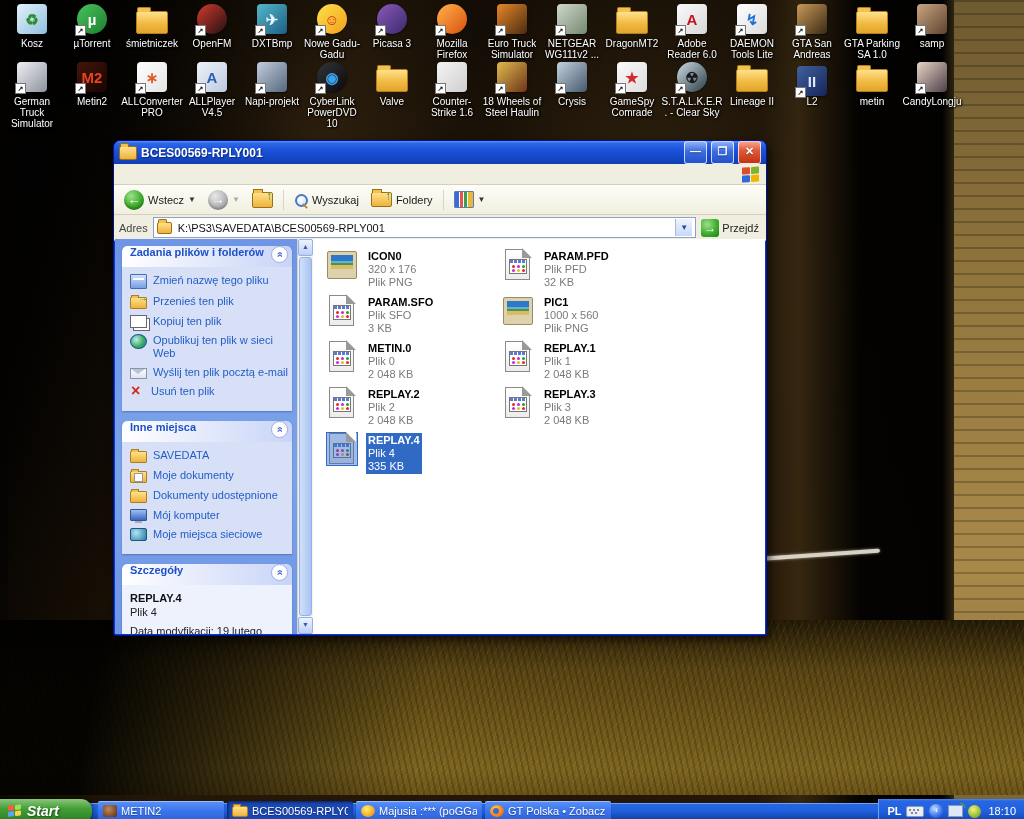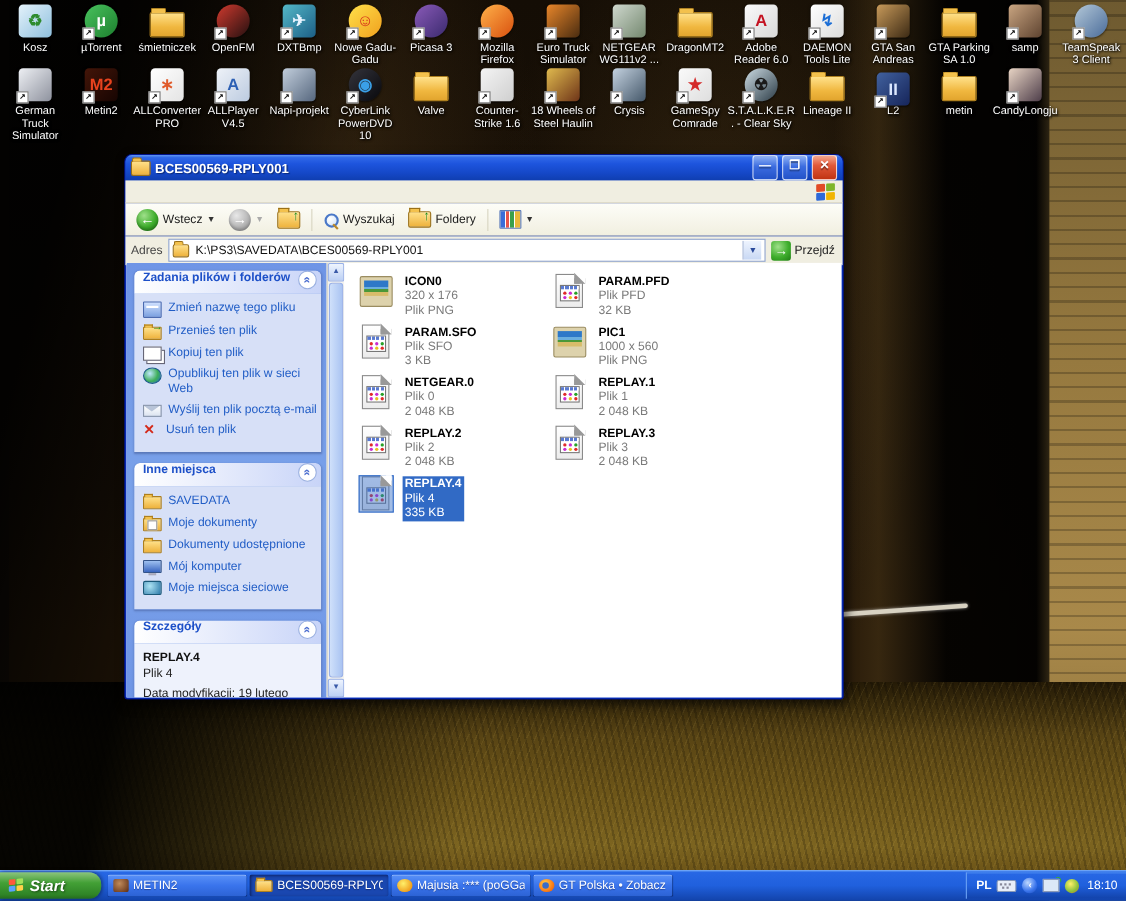--- a/index.html
+++ b/index.html
@@ -142,21 +142,21 @@
     background:#ddd2ac;border:1px solid #9a8c60;border-radius:2px}
   .ficon.image::after{content:"";position:absolute;left:5px;top:7px;width:22px;height:14px;
     background:linear-gradient(#2e78c8 0 40%,#6aaede 40% 55%,#4a9838 55% 72%,#d8bc6a 72%)}
   .ftxt{display:inline-block;font-size:11px;line-height:13px;padding:1px 2px;margin-top:1px}
   .ftxt b{display:block;font-weight:bold;color:#000}
   .ftxt i{display:block;font-style:normal;color:#7a7a7a}
   .file.selected .ficon .sel{position:absolute;inset:0;background:rgba(49,106,197,.45);border:1px solid #316ac5}
   .file.selected .ftxt{background:#316ac5}
   .file.selected .ftxt b,.file.selected .ftxt i{color:#fff}
   
-  .taskbar{position:absolute;left:0;right:0;bottom:0;height:28px;z-index:10;display:flex;align-items:center;
+  .taskbar{position:absolute;left:0;right:0;bottom:0;height:16px;z-index:10;display:flex;align-items:center;
     background:linear-gradient(#4a8af0,#2767e4 8%,#2060dd 50%,#1345ae 96%);box-shadow:inset 0 1px 0 #6ba2f5}
   .start{height:24px;width:92px;display:flex;align-items:center;gap:5px;padding-left:8px;box-sizing:border-box;
     border-radius:0 11px 11px 0;cursor:pointer;
     background:linear-gradient(#8cc47c,#43a036 40%,#2f8426 85%,#256b1e);box-shadow:1px 0 4px rgba(0,0,0,.5)}
   .start b{color:#fff;font-size:14px;font-style:italic;text-shadow:1px 1px 2px #1a4a14}
   .flag{width:14px;height:13px;display:grid;grid-template-columns:6px 6px;grid-template-rows:5px 5px;gap:1px;transform:skewY(-6deg)}
   .flag i{border-radius:1px}
   .flag i:nth-child(1){background:#ff5a3c}.flag i:nth-child(2){background:#9fe05a}
   .flag i:nth-child(3){background:#5aa2ff}.flag i:nth-child(4){background:#ffd24a}
   .tbtns{display:flex;gap:3px;margin-left:6px;flex:1;overflow:hidden}
@@ -316,28 +316,20 @@
       <span class="dlab">GTA Parking SA 1.0</span>
     </div>
     <div class="di kind-tile">
       <span class="artwrap">
         <span class="art" style="background: linear-gradient(135deg, rgb(201, 165, 129), rgb(94, 67, 48));">
           <b class="glyph" style="color: rgb(255, 255, 255);"></b>
         </span>
       </span>
       <span class="dlab">samp</span>
     </div>
-    <div class="di kind-circle">
-      <span class="artwrap">
-        <span class="art" style="background: linear-gradient(135deg, rgb(180, 200, 216), rgb(74, 108, 154));">
-          <b class="glyph" style="color: rgb(255, 255, 255);"></b>
-        </span>
-      </span>
-      <span class="dlab">TeamSpeak 3 Client</span>
-    </div>
   </div>
 <div class="icons r2">
 
 <div class="di kind-tile">
       <span class="artwrap">
         <span class="art" style="background: linear-gradient(135deg, rgb(238, 240, 244), rgb(142, 146, 158));">
           <b class="glyph" style="color: rgb(255, 255, 255);"></b>
         </span>
       </span>
       <span class="dlab">German Truck Simulator</span>
@@ -658,21 +650,21 @@
             <i>1000 x 560</i>
             <i>Plik PNG</i>
           </span>
         </div>
         <div class="file">
           <span class="ficon sysfile">
             <i class="mini"></i>
             <i class="sel"></i>
           </span>
           <span class="ftxt">
-            <b>NETGEAR.0</b>
+            <b>METIN.0</b>
             <i>Plik 0</i>
             <i>2 048 KB</i>
           </span>
         </div>
         <div class="file">
           <span class="ficon sysfile">
             <i class="mini"></i>
             <i class="sel"></i>
           </span>
           <span class="ftxt">

